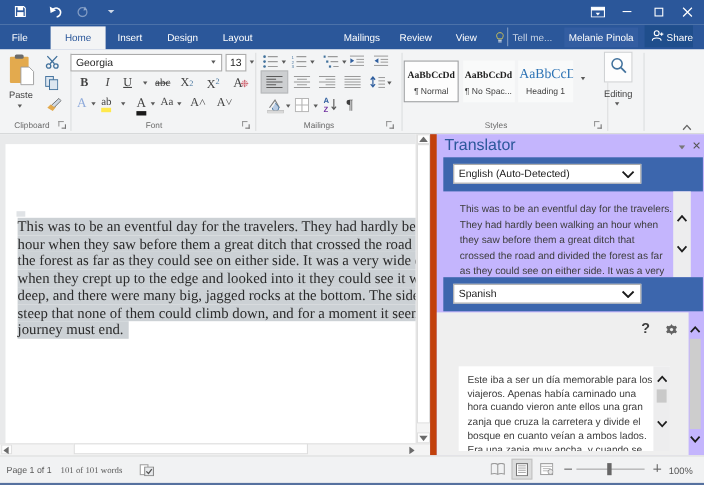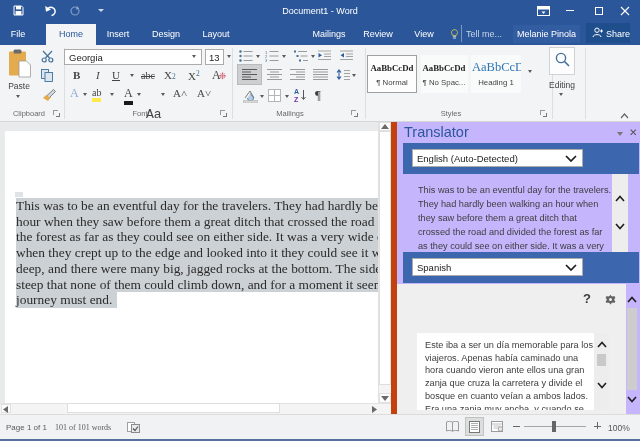--- a/index.html
+++ b/index.html
@@ -37,21 +37,20 @@
   <svg class="abs" style="left:44px;top:5px;" width="13" height="12" viewBox="0 0 13 12">
       <path d="M4 3.5 C6.5 1.2 10.2 2.4 11 5.2 C11.7 7.8 10 10 7.5 10.5" fill="none" stroke="#fff" stroke-width="1.5"></path>
       <path d="M1.2 1 L2 6.8 L7 4.4z" fill="#fff"></path>
     </svg>
 
   <svg class="abs" style="left:69px;top:5px;" width="12" height="11" viewBox="0 0 12 11">
       <circle cx="6" cy="6" r="4" fill="none" stroke="#7f9ac3" stroke-width="1.2"></circle>
       <path d="M8.2 1 L10.2 4 L6.8 4.6z" fill="#8fa7cc"></path>
     </svg>
   <div class="abs" style="left:98px;top:9px;width:0;height:0;border-left:3px solid transparent;border-right:3px solid transparent;border-top:3.5px solid #cfd9e8;"></div>
-  <div class="abs" style="left:250px;top:5.5px;width:140px;text-align:center;color:#fff;font-size:9px;">Document1 - Word</div>
 
   <svg class="abs" style="left:537px;top:6px;" width="13" height="10" viewBox="0 0 13 10">
       <rect x="0.5" y="0.5" width="12" height="9" fill="none" stroke="#fff" stroke-width="1"></rect>
       <rect x="0.5" y="0.5" width="12" height="3" fill="#fff"></rect>
       <path d="M6.5 8 L4.5 5.5 h4z" fill="#fff"></path>
     </svg>
   <div class="abs" style="left:566px;top:10px;width:8px;height:1.2px;background:#fff;"></div>
   <div class="abs" style="left:594.5px;top:6.5px;width:8.5px;height:8.5px;border:1.2px solid #fff;"></div>
   <svg class="abs" style="left:620px;top:6px;" width="10" height="10" viewBox="0 0 10 10">
       <path d="M1 1 L9 9 M9 1 L1 9" stroke="#fff" stroke-width="1.1"></path>
@@ -127,21 +126,21 @@
   <div class="rtxt" style="left:141px;top:70px;font-size:10px;text-decoration:line-through;font-family:'Liberation Serif',serif;">abc</div>
   <div class="rtxt" style="left:164px;top:69px;font-size:11px;font-family:'Liberation Serif',serif;">X<span style="font-size:7.5px;color:#41719c;">2</span></div>
   <div class="rtxt" style="left:188px;top:69px;font-size:11px;font-family:'Liberation Serif',serif;">X<span style="font-size:7.5px;color:#41719c;vertical-align:4px;">2</span></div>
   <div class="rtxt" style="left:212px;top:68px;font-size:12px;font-family:'Liberation Serif',serif;">A<span style="font-size:9px;color:#d06a76;margin-left:-2px;">❉</span></div>
   <div class="rtxt" style="left:70px;top:86px;font-size:12px;color:#8eaadb;font-family:'Liberation Serif',serif;">A</div>
   <div class="dcar" style="left:83px;top:93px;"></div>
   <div class="rtxt" style="left:92px;top:87px;font-size:10px;font-family:'Liberation Serif',serif;border-bottom:4px solid #ffe94d;">ab</div>
   <div class="dcar" style="left:110px;top:93px;"></div>
   <div class="rtxt" style="left:124px;top:86px;font-size:12px;font-family:'Liberation Serif',serif;border-bottom:4px solid #1a1a1a;">A</div>
   <div class="dcar" style="left:137px;top:93px;"></div>
-  <div class="rtxt" style="left:146px;top:87px;font-size:13px;font-family:Liberation Mono, monospace;margin-top:20px;">Aa</div>
+  <div class="rtxt" style="left:146px;top:87px;font-size:10px;font-family:Liberation Serif, serif;">Aa</div>
   <div class="dcar" style="left:161px;top:93px;"></div>
   <div class="rtxt" style="left:173px;top:87px;font-size:11px;font-family:'Liberation Serif',serif;">A˄</div>
   <div class="rtxt" style="left:197px;top:87px;font-size:11px;font-family:'Liberation Serif',serif;">A˅</div>
   <div class="glabel" style="left:105px;width:70px;">Font</div>
   <div class="launch" style="left:220px;top:110px;">
       <b></b>
       <i></i>
     </div>
   <div class="gsep" style="left:232px;"></div>
 

